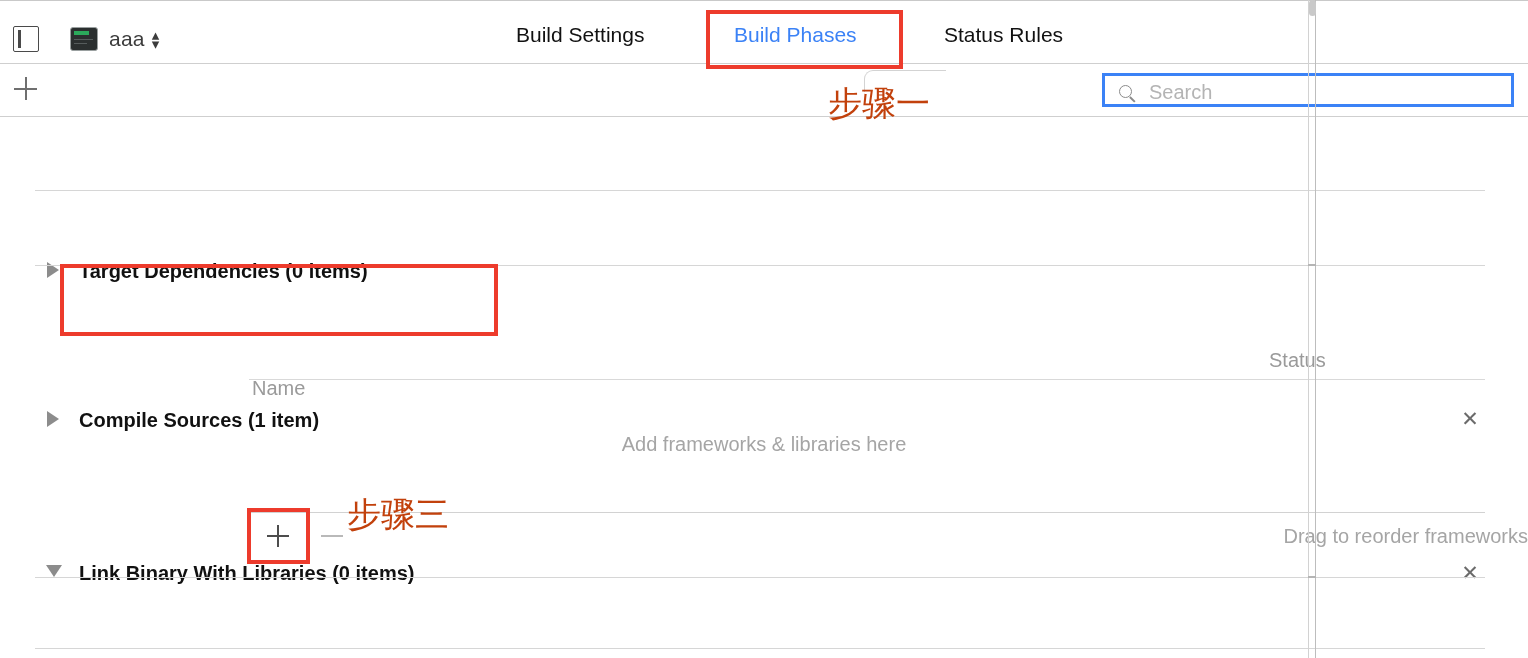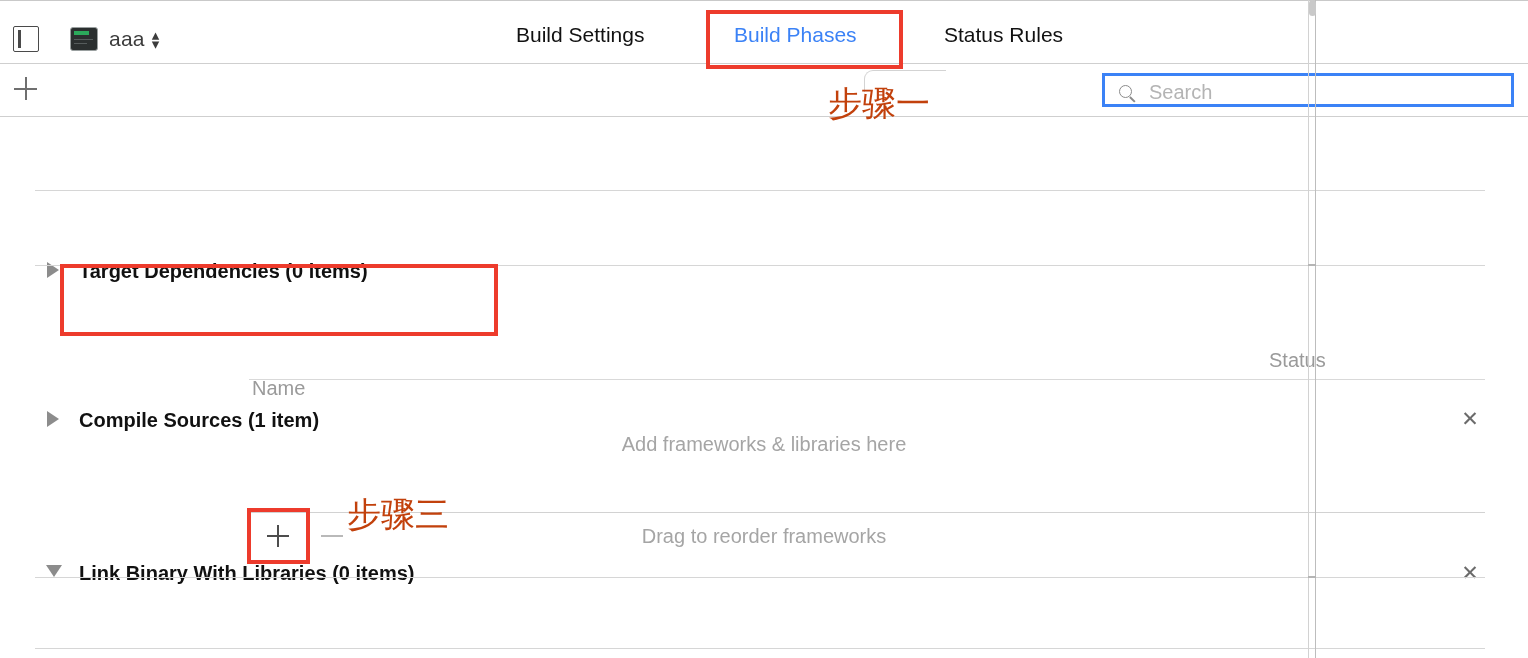--- a/index.html
+++ b/index.html
@@ -115,21 +115,21 @@
   .col-head {
     position:absolute; font-size:20px; color:#9a9a9a; white-space:nowrap;
   }
   .col-rule { position:absolute; left:249px; top:379px; width:1236px; height:1px; background:#d9d9d9; }
   .empty-msg {
     position:absolute; top:433px; left:0; width:1528px; text-align:center;
     font-size:20px; color:#a5a5a5;
   }
   .body-rule { position:absolute; left:249px; top:512px; width:1236px; height:1px; background:#d2d2d2; }
   .drag-hint {
-    position:absolute; top:525px; left:0; width:1528px; text-align:center;
+    position:absolute; top:525px; left:0; width:1528px; text-align:right;
     font-size:20px; color:#a5a5a5;
   }
 
   .btn-plus, .btn-minus {
     position:absolute; width:30px; height:30px;
   }
   .btn-plus::before, .btn-plus::after { content:""; position:absolute; background:#4d4d4d; }
   .btn-plus::before { left:4px; top:14px; width:22px; height:2px; }
   .btn-plus::after  { left:14px; top:4px; width:2px; height:22px; }
   .btn-minus::before { content:""; position:absolute; left:3px; top:14px; width:22px; height:2px; background:#b9b9b9; }

